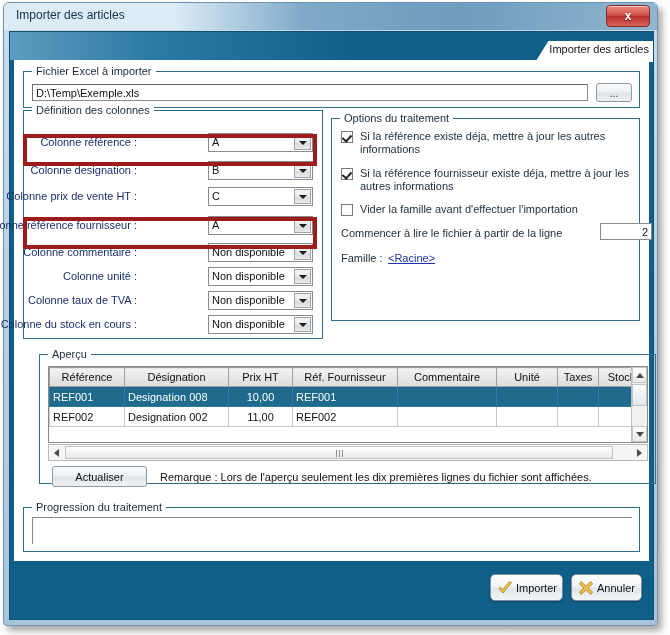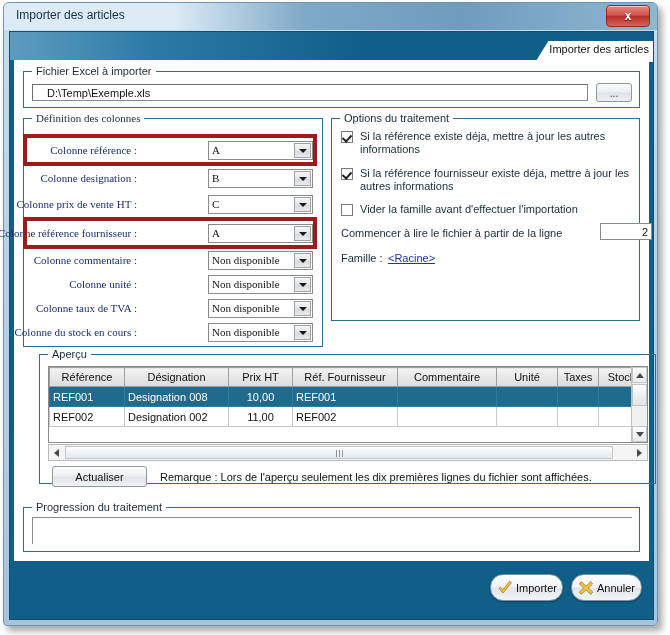--- a/index.html
+++ b/index.html
@@ -84,32 +84,32 @@
     background:#ffffff;padding:0 4px;
     font-size:11px;color:#1a2c3c;
     white-space:nowrap;
   }
   
   #grp-file{left:9px;top:11px;width:617px;height:37px;}
   .file-input{
     position:absolute;left:8px;top:12px;width:556px;height:17px;
     border:1px solid #8a8a8a;border-top-color:#6e6e6e;border-left-color:#6e6e6e;
     background:#fff;font-size:11px;color:#111;
-    padding:1px 14px;box-sizing:border-box;line-height:15px;
+    padding:1px 3px;box-sizing:border-box;line-height:15px;
   }
   .browse-btn{
     position:absolute;left:572px;top:11px;width:36px;height:19px;
     background:linear-gradient(180deg,#fbfbfb 0%,#eceff1 48%,#dde3e8 52%,#eef1f3 100%);
     border:1px solid #8a9aa6;border-radius:3px;
     font-size:10px;color:#333;
     display:flex;align-items:flex-end;justify-content:center;
     padding-bottom:2px;box-sizing:border-box;cursor:pointer;
   }
   
-  #grp-cols{left:9px;top:58px;width:300px;height:229px;font-family:Liberation Serif, serif;}
+  #grp-cols{left:9px;top:50px;width:300px;height:229px;}
   .col-row{position:absolute;left:0;width:100%;height:20px;}
   .col-label{
     position:absolute;right:185px;top:3px;
     font-size:11px;color:#1b2f6e;white-space:nowrap;
   }
   .combo{
     position:absolute;left:184px;top:0;width:105px;height:19px;
     border:1px solid #8a8a8a;background:#fff;box-sizing:border-box;
     cursor:pointer;
   }
@@ -259,21 +259,21 @@
     background:#fff;box-sizing:border-box;
   }
   
   .footer{
     position:absolute;left:0;bottom:0;width:100%;height:58px;
     background:#0f5f88;
   }
   .btn{
     position:absolute;top:13px;height:27px;
     background:linear-gradient(180deg,#fdfefe 0%,#f0f3f5 47%,#dfe5ea 53%,#f2f5f7 100%);
-    border:1px solid #7d8f9c;border-radius:13px;
+    border:1px solid #7d8f9c;border-radius:5px;
     display:flex;align-items:center;
     font-size:11px;color:#111;
     box-sizing:border-box;cursor:pointer;
     box-shadow:0 1px 2px rgba(0,0,0,.3);
   }
   #btn-import{right:90px;width:73px;}
   #btn-cancel{right:11px;width:71px;}
   .btn .ico{flex:0 0 auto;margin:0 3px 0 6px;display:block;}
   .btn .lbl{white-space:nowrap;}
 </style>

